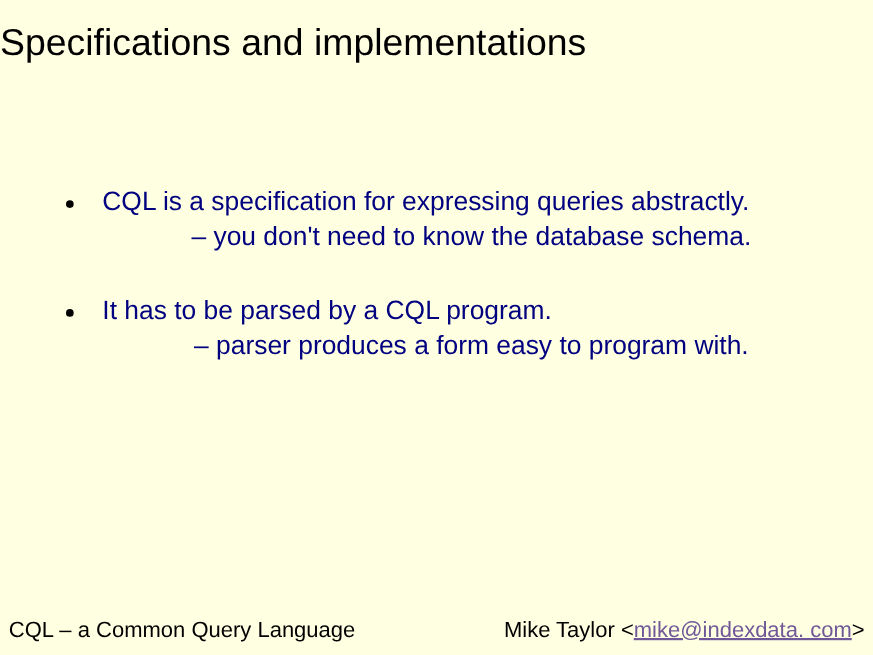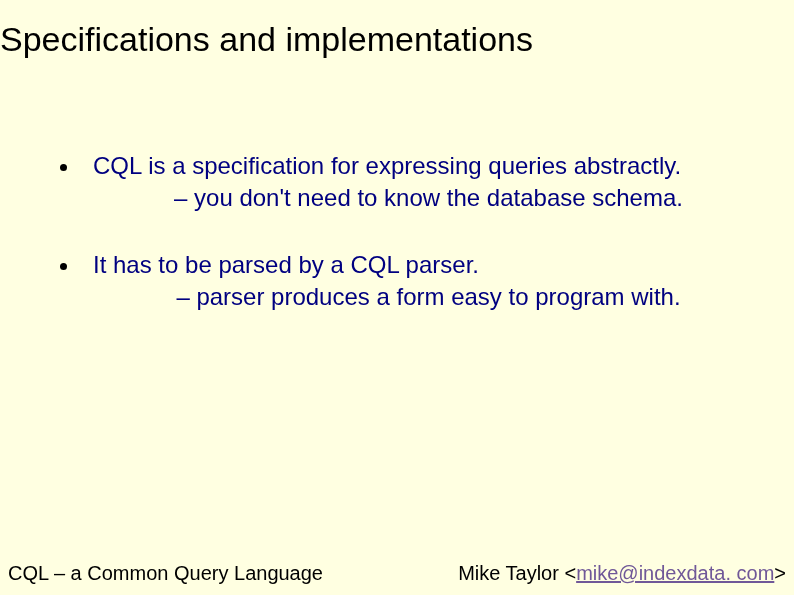--- a/index.html
+++ b/index.html
@@ -19,21 +19,21 @@
     position: absolute;
     top: 20px;
     left: 0;
     right: 0;
     font-size: 34px;
     color: #000000;
     font-weight: normal;
   }
   .content {
     position: absolute;
-    top: 150px;
+    top: 168px;
     left: 60px;
     right: 30px;
     font-size: 24px;
     line-height: 1.35;
   }
   .bullet-item {
     display: flex;
     align-items: flex-start;
     margin-bottom: 34px;
   }
@@ -89,21 +89,21 @@
     <span class="bullet"></span>
     <div class="bullet-text">
       <span>CQL is a specification for expressing queries abstractly.</span>
       <span class="sub">– you don't need to know the database schema.</span>
     </div>
   </div>
 
   <div class="bullet-item">
     <span class="bullet"></span>
     <div class="bullet-text">
-      <span>It has to be parsed by a CQL parser.</span>
+      <span>It has to be parsed by a CQL program.</span>
       <span class="sub">– parser produces a form easy to program with.</span>
     </div>
   </div>
 
 </div>
 
 <div class="footer">
   <span class="left">CQL – a Common Query Language</span>
   <span class="right">
     <span>Mike Taylor </span><span class="angle">&lt;</span><span class="email">mike@indexdata. com</span><span class="angle">&gt;</span>

